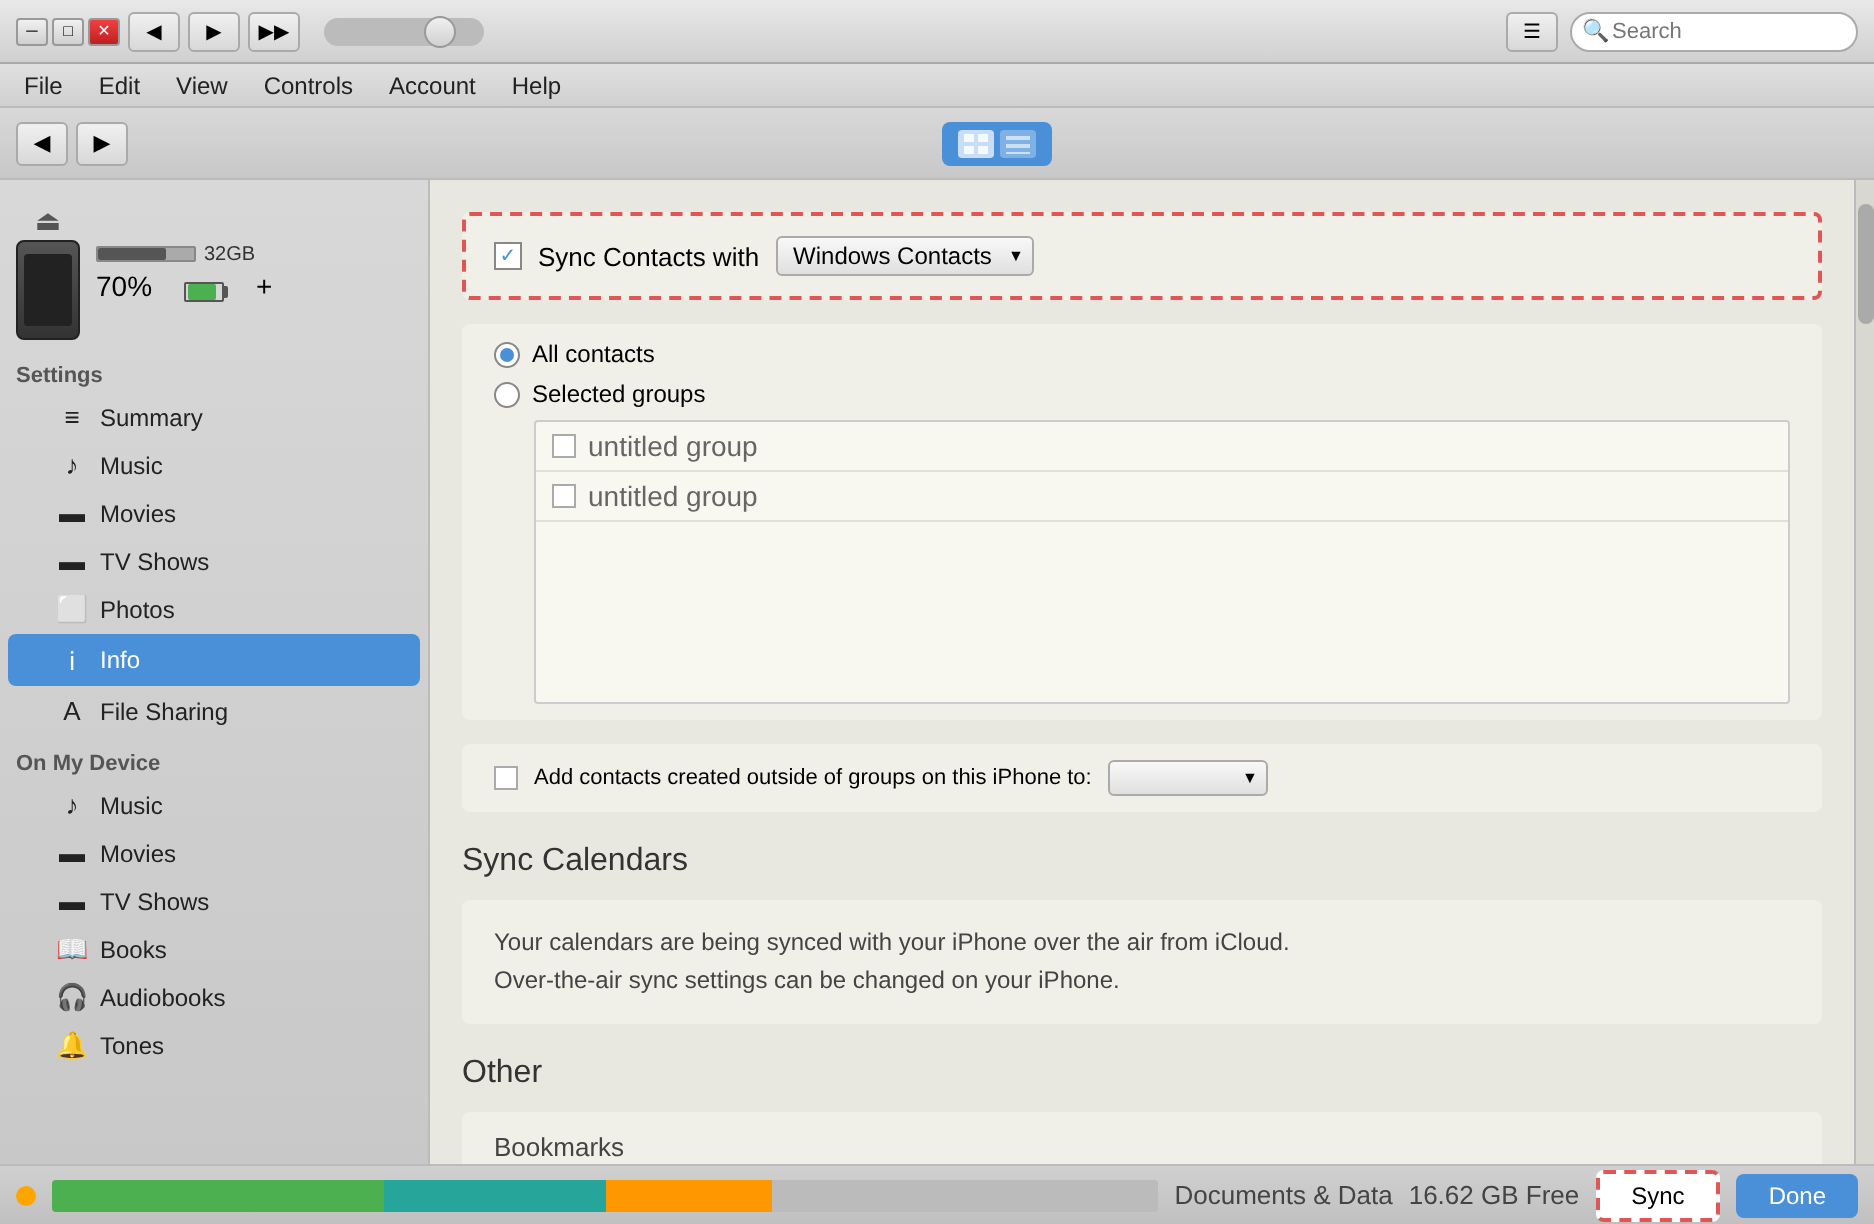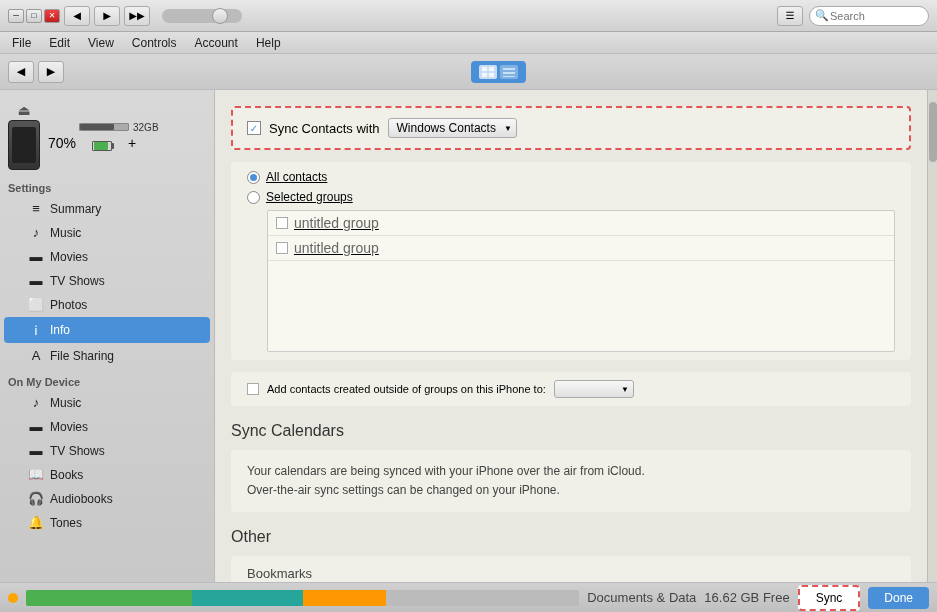--- a/index.html
+++ b/index.html
@@ -76,21 +76,21 @@
       background: linear-gradient(to bottom, #f0f0f0, #d8d8d8);
       border: 1px solid #aaa;
       border-radius: 3px;
       display: flex;
       align-items: center;
       justify-content: center;
       font-size: 10px;
     }
     .search-box {
       height: 20px;
-      width: 120px;
+      width: 144px;
       border: 1px solid #aaa;
       border-radius: 10px;
       padding: 0 8px 0 20px;
       font-size: 11px;
       background: white;
       position: relative;
     }
     .search-wrap {
       position: relative;
       display: flex;
@@ -228,21 +228,20 @@
     }
     .device-info {
       display: flex;
       flex-direction: column;
       gap: 2px;
     }
     .capacity-bar-wrap {
       display: flex;
       align-items: center;
       gap: 4px;
-      margin-left: 31px;
     }
     .capacity-bar {
       width: 50px;
       height: 8px;
       background: #aaa;
       border: 1px solid #888;
       border-radius: 1px;
     }
     .capacity-fill {
       height: 100%;
@@ -363,21 +362,20 @@
       transform: translateY(-50%);
       font-size: 8px;
     }
 
     
     .radio-group {
       padding: 8px 16px;
       background: #f0f0e8;
       border-radius: 4px;
       margin-bottom: 12px;
-      text-decoration: underline;
     }
     .radio-option {
       display: flex;
       align-items: center;
       gap: 6px;
       margin-bottom: 6px;
     }
     .radio-input {
       width: 13px;
       height: 13px;

